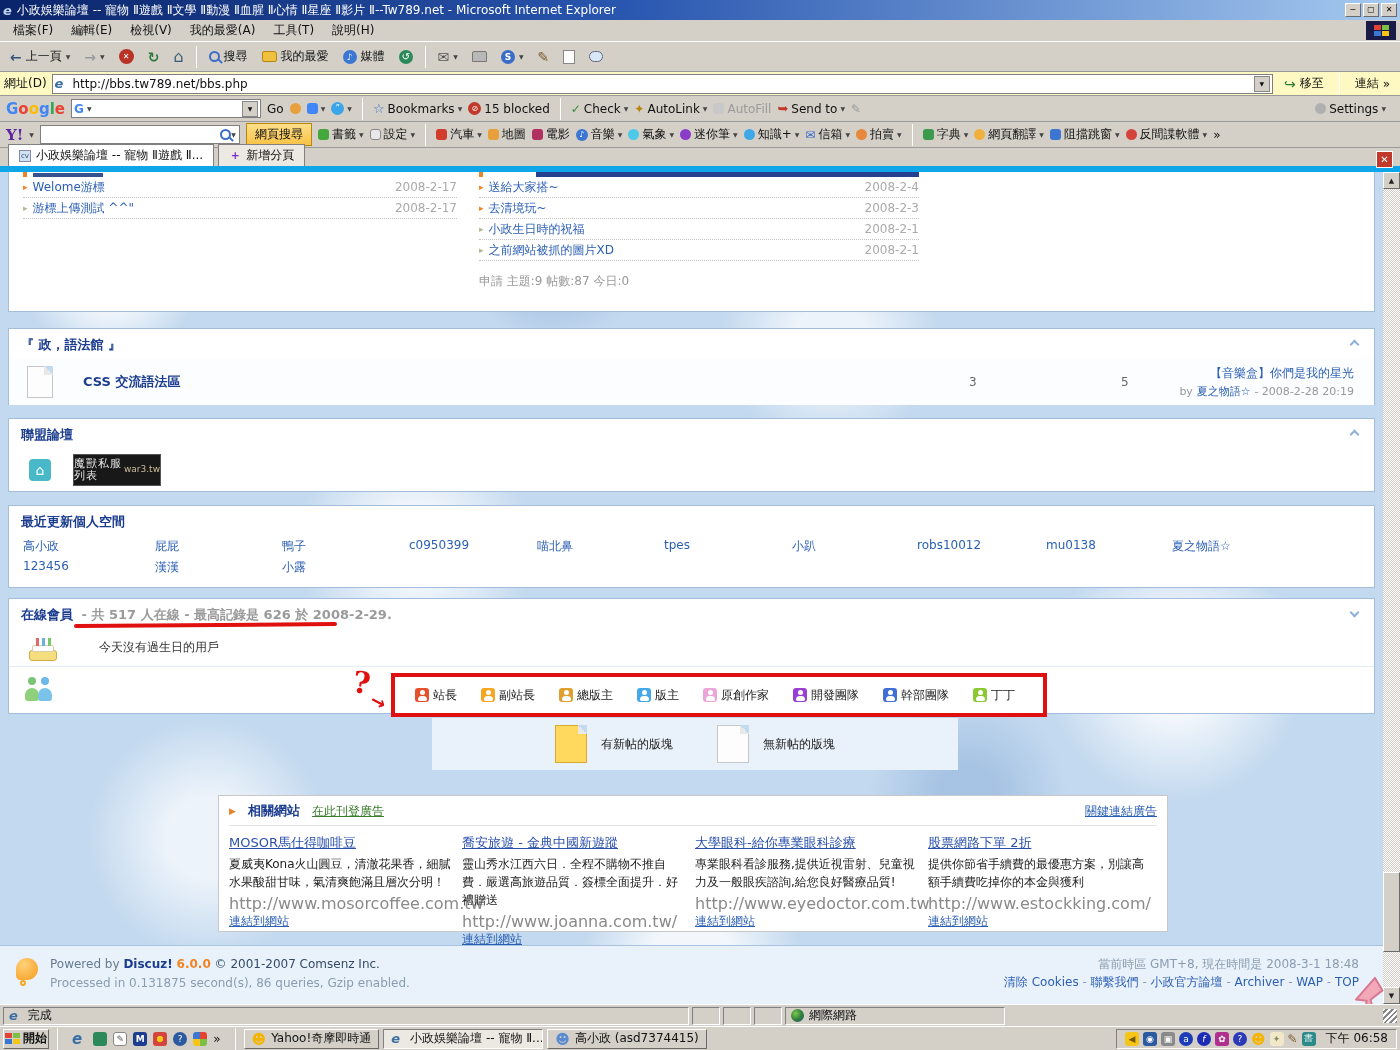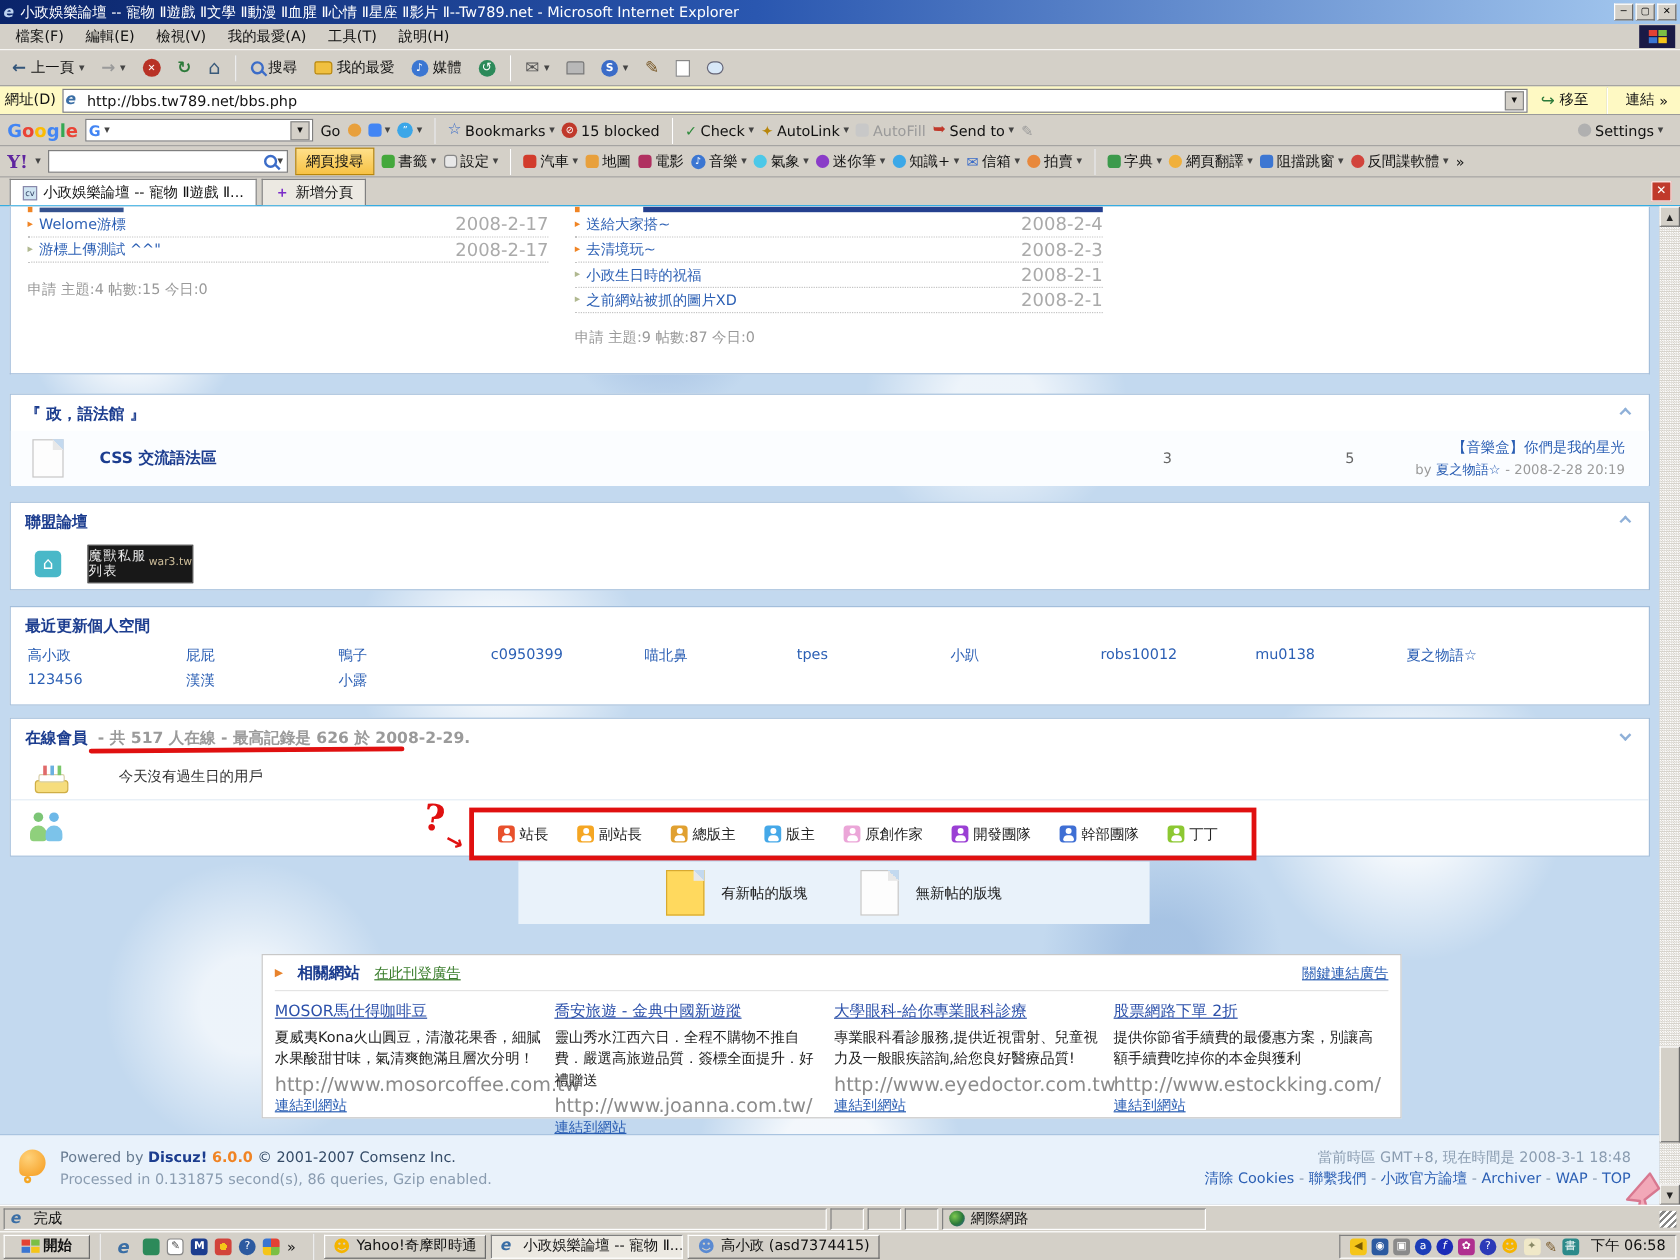--- a/index.html
+++ b/index.html
@@ -39,21 +39,21 @@
 .gbar,.ybar{left:0;width:1400px;height:26px;background:#d4d0c8;display:flex;align-items:center;gap:6px;padding:0 6px;border-bottom:1px solid #9a9a9a;font-size:12px}
 .gbar{top:96px}.ybar{top:122px}
 .glogo b{font-weight:bold;font-size:15px}
 .gbox{width:190px;height:19px;background:#fff;border:1px solid #7f7f7f;display:flex;align-items:center;padding:0 2px;gap:3px}
 .ybox{width:200px;height:19px;background:#fff;border:1px solid #7f7f7f;display:flex;align-items:center;padding:0 3px}
 .ysearchbtn{background:linear-gradient(#ffe08a,#f7c245);border:1px solid #b8860b;padding:2px 8px;font-size:12px}
 .dot{display:inline-block;width:11px;height:11px;border-radius:3px}
 .bitem{display:flex;align-items:center;gap:3px;white-space:nowrap}
 .gray{color:#9a9a9a}
 
-.tabbar{left:0;top:148px;width:1400px;height:24px;background:#d4d0c8;display:flex;align-items:flex-end;padding-left:8px;gap:4px;border-bottom:1px solid #0ea5e9}
+.tabbar{left:0;top:148px;width:1400px;height:24px;background:#d4d0c8;display:flex;align-items:flex-end;padding-left:8px;gap:4px;border-bottom:6px solid #0ea5e9}
 .tab{height:22px;background:#fff;border:1px solid #808080;border-bottom:none;display:flex;align-items:center;gap:5px;padding:0 10px;font-size:12px}
 .tab.newtab{background:#ece9e2}
 .favsq{width:12px;height:12px;background:#cfe4f2;border:1px solid #88a;font-size:7px;color:#346;display:flex;align-items:center;justify-content:center}
 .closead{position:absolute;right:7px;top:3px;width:17px;height:17px;background:#c0392b;color:#fff;font-size:10px;display:flex;align-items:center;justify-content:center;border:1px solid #fff}
 
 .viewport{left:0;top:172px;width:1383px;height:832px;overflow:hidden;background-color:#c3d9ef;
 background-image:
  radial-gradient(circle at 8% 12%,rgba(255,255,255,.9) 0 30px,rgba(255,255,255,0) 90px),
  radial-gradient(circle at 30% 45%,rgba(255,255,255,.75) 0 40px,rgba(255,255,255,0) 120px),
  radial-gradient(circle at 60% 20%,rgba(255,255,255,.7) 0 35px,rgba(255,255,255,0) 110px),
@@ -62,21 +62,21 @@
  radial-gradient(circle at 50% 95%,rgba(255,255,255,.8) 0 40px,rgba(255,255,255,0) 110px),
  radial-gradient(circle at 70% 75%,rgba(160,190,225,.8) 0 30px,rgba(160,190,225,0) 100px),
  radial-gradient(circle at 40% 10%,rgba(150,180,220,.7) 0 25px,rgba(150,180,220,0) 90px)}
 .panel{position:absolute;background:#fff;border:1px solid #a3bedb}
 .sechead{font-weight:bold;color:#1c3d8f;font-size:13px;padding:7px 12px;position:relative}
 .chev{position:absolute;right:16px;top:12px;width:7px;height:7px;border-left:2px solid #8fb0d8;border-top:2px solid #8fb0d8}
 .chev.up{transform:rotate(45deg)}.chev.down{transform:rotate(225deg);top:8px}
 .trow{position:relative;height:21px;border-bottom:1px dotted #c3c3c3;display:flex;align-items:center;gap:5px}
 .tarrow{font-size:9px;line-height:1}
 .tlink{color:#2b5fb4;text-decoration:none;font-size:12px;white-space:nowrap}
-.tdate{margin-left:auto;color:#aaa;font-size:15px}
+.tdate{margin-left:auto;color:#aaa;font-size:12px}
 .tstats{color:#999;font-size:12px}
 .fragment{height:5px;overflow:hidden;position:relative}
 .pageico{position:relative;background:#fdfdfd;border:1px solid #c6c6c6;display:inline-block}
 .pageico::after{content:"";position:absolute;right:-1px;top:-1px;width:9px;height:9px;background:linear-gradient(225deg,#c3d9ef 50%,#e8e8e8 50%)}
 .pageico.yellow{background:#ffd95e;border-color:#d8a930}
 .lnk{color:#2b5fb4;text-decoration:underline}
 .glnk{color:#3a7d2c;text-decoration:underline}
 .pico{position:relative;width:14px;height:14px;border-radius:3px;display:inline-block}
 .pico::after{content:"";position:absolute;left:5px;top:2px;width:5px;height:5px;border-radius:50%;background:#fff}
 .pico::before{content:"";position:absolute;left:3px;bottom:1px;width:9px;height:5px;border-radius:5px 5px 2px 2px;background:#fff}
@@ -91,21 +91,21 @@
 .adurl{color:#8a8a8a;font-size:16px;margin-top:3px}
 .footer{position:absolute;background:#e9f2fb;border-top:1px solid #a9c4e0}
 .fgray{color:#8a9cb0;font-size:12px}
 .scroll{position:absolute;left:1383px;top:172px;width:17px;height:832px;background:repeating-conic-gradient(#fff 0 25%,#d4d0c8 0 50%) 0 0/2px 2px}
 .sbtn{position:absolute;left:0;width:17px;height:17px;background:#d4d0c8;font-size:7px;color:#222;display:flex;align-items:center;justify-content:center}
 .sthumb{position:absolute;left:0;width:17px;background:#d4d0c8}
 
 .statusbar{left:0;top:1004px;width:1400px;height:22px;background:#d4d0c8;display:flex;align-items:center;gap:3px;padding:2px 3px;border-top:1px solid #fff}
 .spane{height:18px;display:flex;align-items:center;gap:5px;padding:0 5px;font-size:12px}
 .taskbar{left:0;top:1026px;width:1400px;height:24px;background:#d4d0c8;border-top:1px solid #fff;display:flex;align-items:center;padding:0 3px;gap:4px}
-.startbtn{height:20px;display:flex;align-items:center;gap:4px;padding:0 14px;font-weight:bold;background:#d4d0c8}
+.startbtn{height:20px;display:flex;align-items:center;gap:4px;padding:0 1px;font-weight:bold;background:#d4d0c8}
 .ql{display:flex;align-items:center;gap:6px;padding:0 6px}
 .taskbtn{height:20px;display:flex;align-items:center;gap:5px;padding:0 7px;background:#d4d0c8;font-size:12px;max-width:160px;white-space:nowrap;overflow:hidden}
 .taskbtn.active{background:#ece9e2}
 .tray{height:20px;display:flex;align-items:center;gap:4px;padding:0 8px;margin-left:auto}
 .tico{width:14px;height:14px;border-radius:3px;display:inline-flex;align-items:center;justify-content:center;font-size:9px;color:#fff}
 .cake{position:relative;width:28px;height:26px}
 .cake .base{position:absolute;bottom:0;width:28px;height:11px;background:#f6dd7d;border:1px solid #cfae46;border-radius:3px}
 .cake .mid{position:absolute;bottom:9px;left:3px;width:22px;height:7px;background:#fff;border:1px solid #d8cfa8;border-radius:2px}
 .cake .c1,.cake .c2,.cake .c3{position:absolute;width:3px;height:8px;bottom:15px}
 .cake .c1{left:7px;background:#e06a6a}.cake .c2{left:13px;background:#6ab0e0}.cake .c3{left:19px;background:#7ac86a}
@@ -389,21 +389,20 @@
       <div class="trow">
         <span class="tarrow" style="color:#f08424">▸</span>
         <a class="tlink">Welome游標</a>
         <span class="tdate">2008-2-17</span>
       </div>
       <div class="trow">
         <span class="tarrow" style="color:#b0b890">▸</span>
         <a class="tlink">游標上傳測試 ^^"</a>
         <span class="tdate">2008-2-17</span>
       </div>
-      <div class="tstats" style="margin-top:14px">申請 主題:4 帖數:15 今日:0</div>
     </div>
     <div style="position:absolute;left:470px;top:0;width:440px">
       <div class="fragment">
           <span style="position:absolute;left:57px;bottom:0;width:494px;height:5px;background:#25408f"></span>
           <span style="position:absolute;left:0;bottom:0;width:4px;height:5px;background:#f08424"></span>
         </div>
       <div class="trow">
         <span class="tarrow" style="color:#f08424">▸</span>
         <a class="tlink">送給大家搭~</a>
         <span class="tdate">2008-2-4</span>

